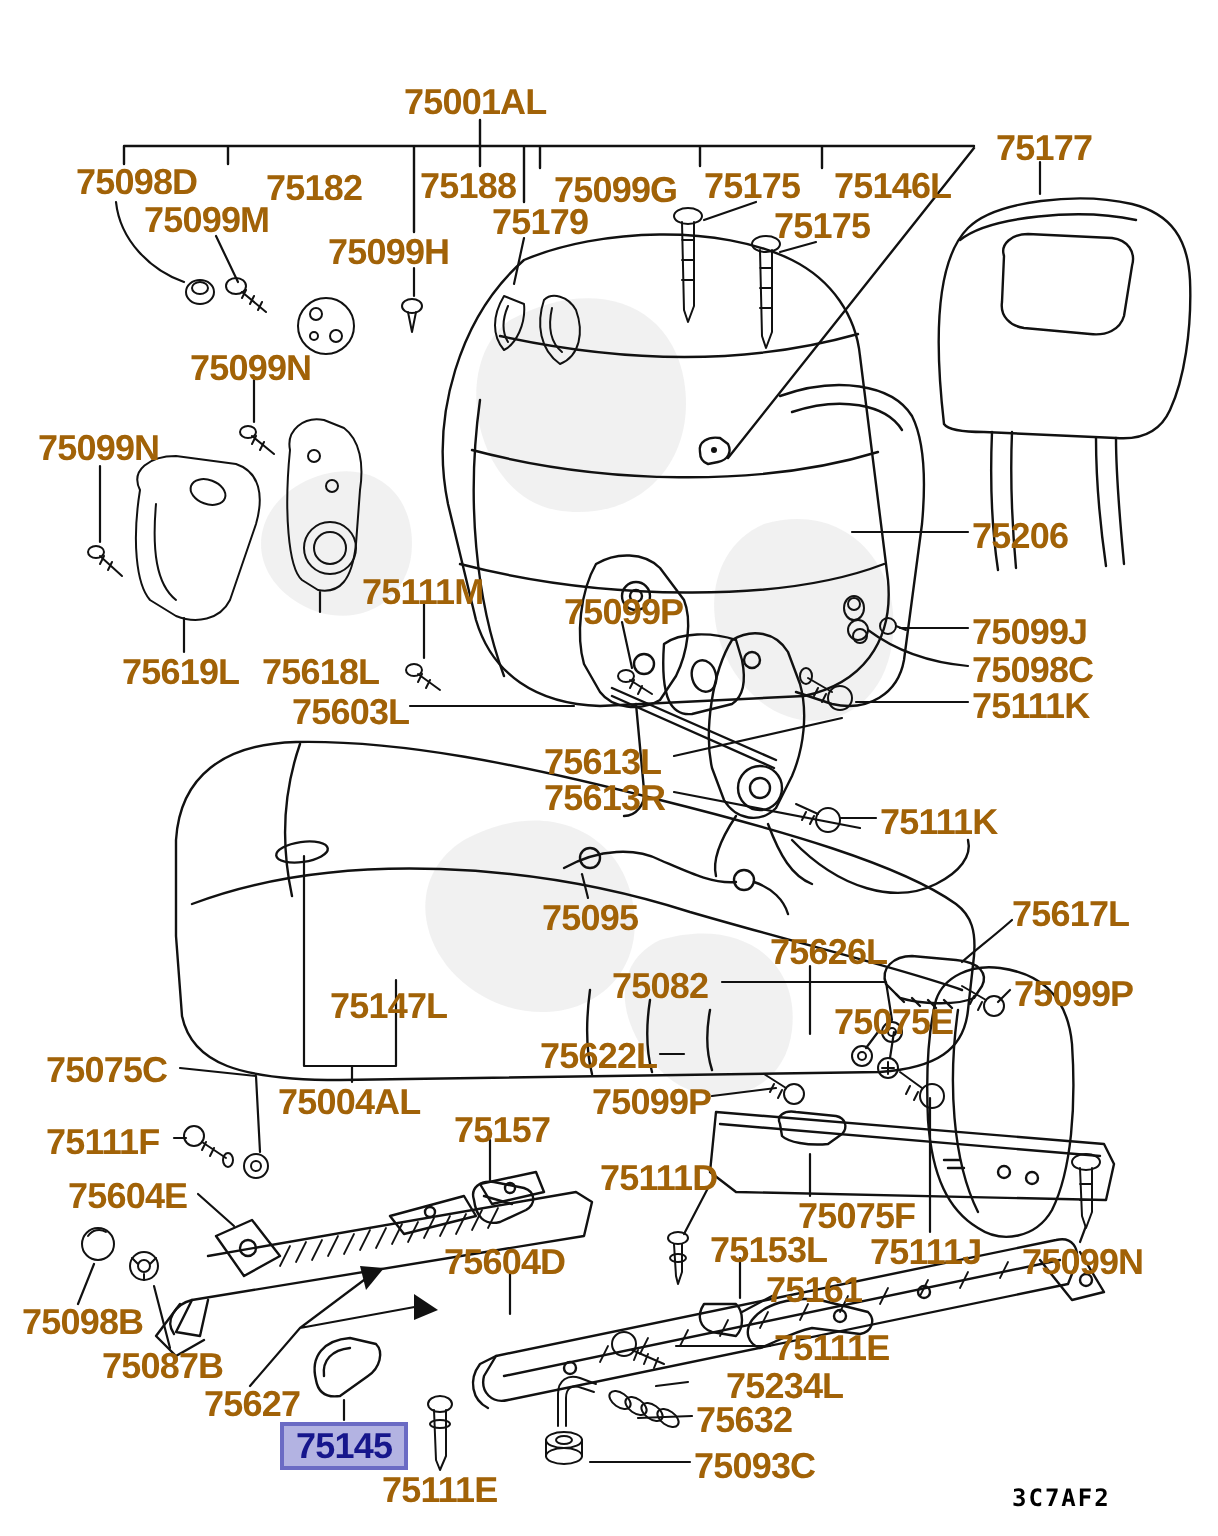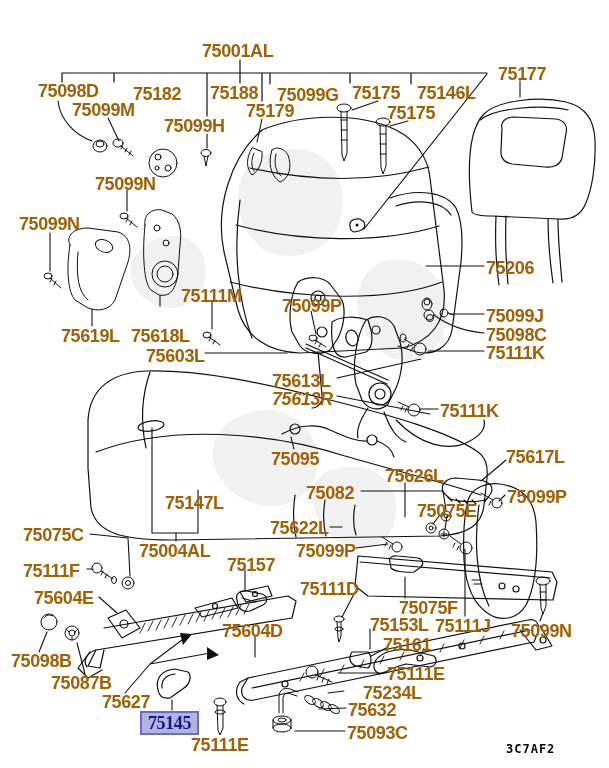--- a/index.html
+++ b/index.html
@@ -4,21 +4,21 @@
 <style>
   html,body{margin:0;padding:0;background:#fff;}
   .stage{position:relative;width:609px;height:768px;background:var(--bg,#fff);overflow:hidden;
          font-family:"Liberation Sans",sans-serif;}
   .stage svg{position:absolute;left:0;top:0;}
   .labels-layer{position:absolute;left:0;top:0;width:100%;height:100%;}
   .part-label{position:absolute;font-weight:bold;font-size:18px;line-height:19px;
               color:#a16207;white-space:nowrap;letter-spacing:-0.4px;
               font-family:"Liberation Sans",sans-serif;}
   .part-label.highlighted{background:var(--hl-bg,#b3b3e2);border:2px solid var(--hl-border,#6b6bc4);
-              color:var(--hl-text,#16168c);padding:0 6px;line-height:20px;font-family:Liberation Serif, serif;}
+              color:var(--hl-text,#16168c);padding:0 6px;line-height:20px;}
   .diagram-code{position:absolute;font-weight:bold;font-size:12px;letter-spacing:1px;
               color:#000;font-family:"DejaVu Sans Mono",monospace;}
 </style>
 </head>
 <body>
 
 <div class="stage" style="--bg: #ffffff; --hl-bg: #b3b3e2; --hl-border: #6b6bc4; --hl-text: #16168c;">
 
 <svg width="609" height="768" viewBox="0 0 609 768" fill="none" stroke="#111" stroke-width="1.2" stroke-linecap="round" stroke-linejoin="round">
 
@@ -308,39 +308,39 @@
       <div class="part-label" style="left: 181px; top: 287px;">75111M</div>
       <div class="part-label" style="left: 131px; top: 307px; margin-top: 20px;">75618L</div>
       <div class="part-label" style="left: 61px; top: 327px;">75619L</div>
       <div class="part-label" style="left: 146px; top: 347px;">75603L</div>
       <div class="part-label" style="left: 282px; top: 297px;">75099P</div>
       <div class="part-label" style="left: 486px; top: 259px;">75206</div>
       <div class="part-label" style="left: 486px; top: 307px;">75099J</div>
       <div class="part-label" style="left: 486px; top: 326px;">75098C</div>
       <div class="part-label" style="left: 486px; top: 344px;">75111K</div>
       <div class="part-label" style="left: 272px; top: 372px;">75613L</div>
-      <div class="part-label" style="left: 272px; top: 390px; font-style: italic;">75613R</div>
+      <div class="part-label" style="left: 272px; top: 390px;">75613R</div>
       <div class="part-label" style="left: 440px; top: 402px;">75111K</div>
       <div class="part-label" style="left: 271px; top: 450px;">75095</div>
       <div class="part-label" style="left: 385px; top: 467px;">75626L</div>
       <div class="part-label" style="left: 506px; top: 448px;">75617L</div>
       <div class="part-label" style="left: 507px; top: 488px;">75099P</div>
       <div class="part-label" style="left: 417px; top: 502px;">75075E</div>
       <div class="part-label" style="left: 306px; top: 484px;">75082</div>
       <div class="part-label" style="left: 270px; top: 519px;">75622L</div>
       <div class="part-label" style="left: 296px; top: 542px;">75099P</div>
       <div class="part-label" style="left: 23px; top: 526px;">75075C</div>
       <div class="part-label" style="left: 165px; top: 494px;">75147L</div>
       <div class="part-label" style="left: 139px; top: 542px;">75004AL</div>
       <div class="part-label" style="left: 23px; top: 562px;">75111F</div>
       <div class="part-label" style="left: 34px; top: 589px;">75604E</div>
       <div class="part-label" style="left: 227px; top: 556px;">75157</div>
       <div class="part-label" style="left: 300px; top: 580px; text-align: center;">75111D</div>
       <div class="part-label" style="left: 222px; top: 622px;">75604D</div>
-      <div class="part-label" style="left: 370px; top: 616px; text-align: right;">75153L</div>
+      <div class="part-label" style="left: 355px; top: 616px; text-align: right;">75153L</div>
       <div class="part-label" style="left: 399px; top: 599px;">75075F</div>
       <div class="part-label" style="left: 383px; top: 636px;">75161</div>
       <div class="part-label" style="left: 435px; top: 617px;">75111J</div>
       <div class="part-label" style="left: 511px; top: 622px;">75099N</div>
       <div class="part-label" style="left: 387px; top: 665px;">75111E</div>
       <div class="part-label" style="left: 347px; top: 684px; margin-left: 16px;">75234L</div>
       <div class="part-label" style="left: 348px; top: 701px;">75632</div>
       <div class="part-label" style="left: 347px; top: 724px; text-align: right;">75093C</div>
       <div class="part-label" style="left: 11px; top: 652px;">75098B</div>
       <div class="part-label" style="left: 51px; top: 674px;">75087B</div>

